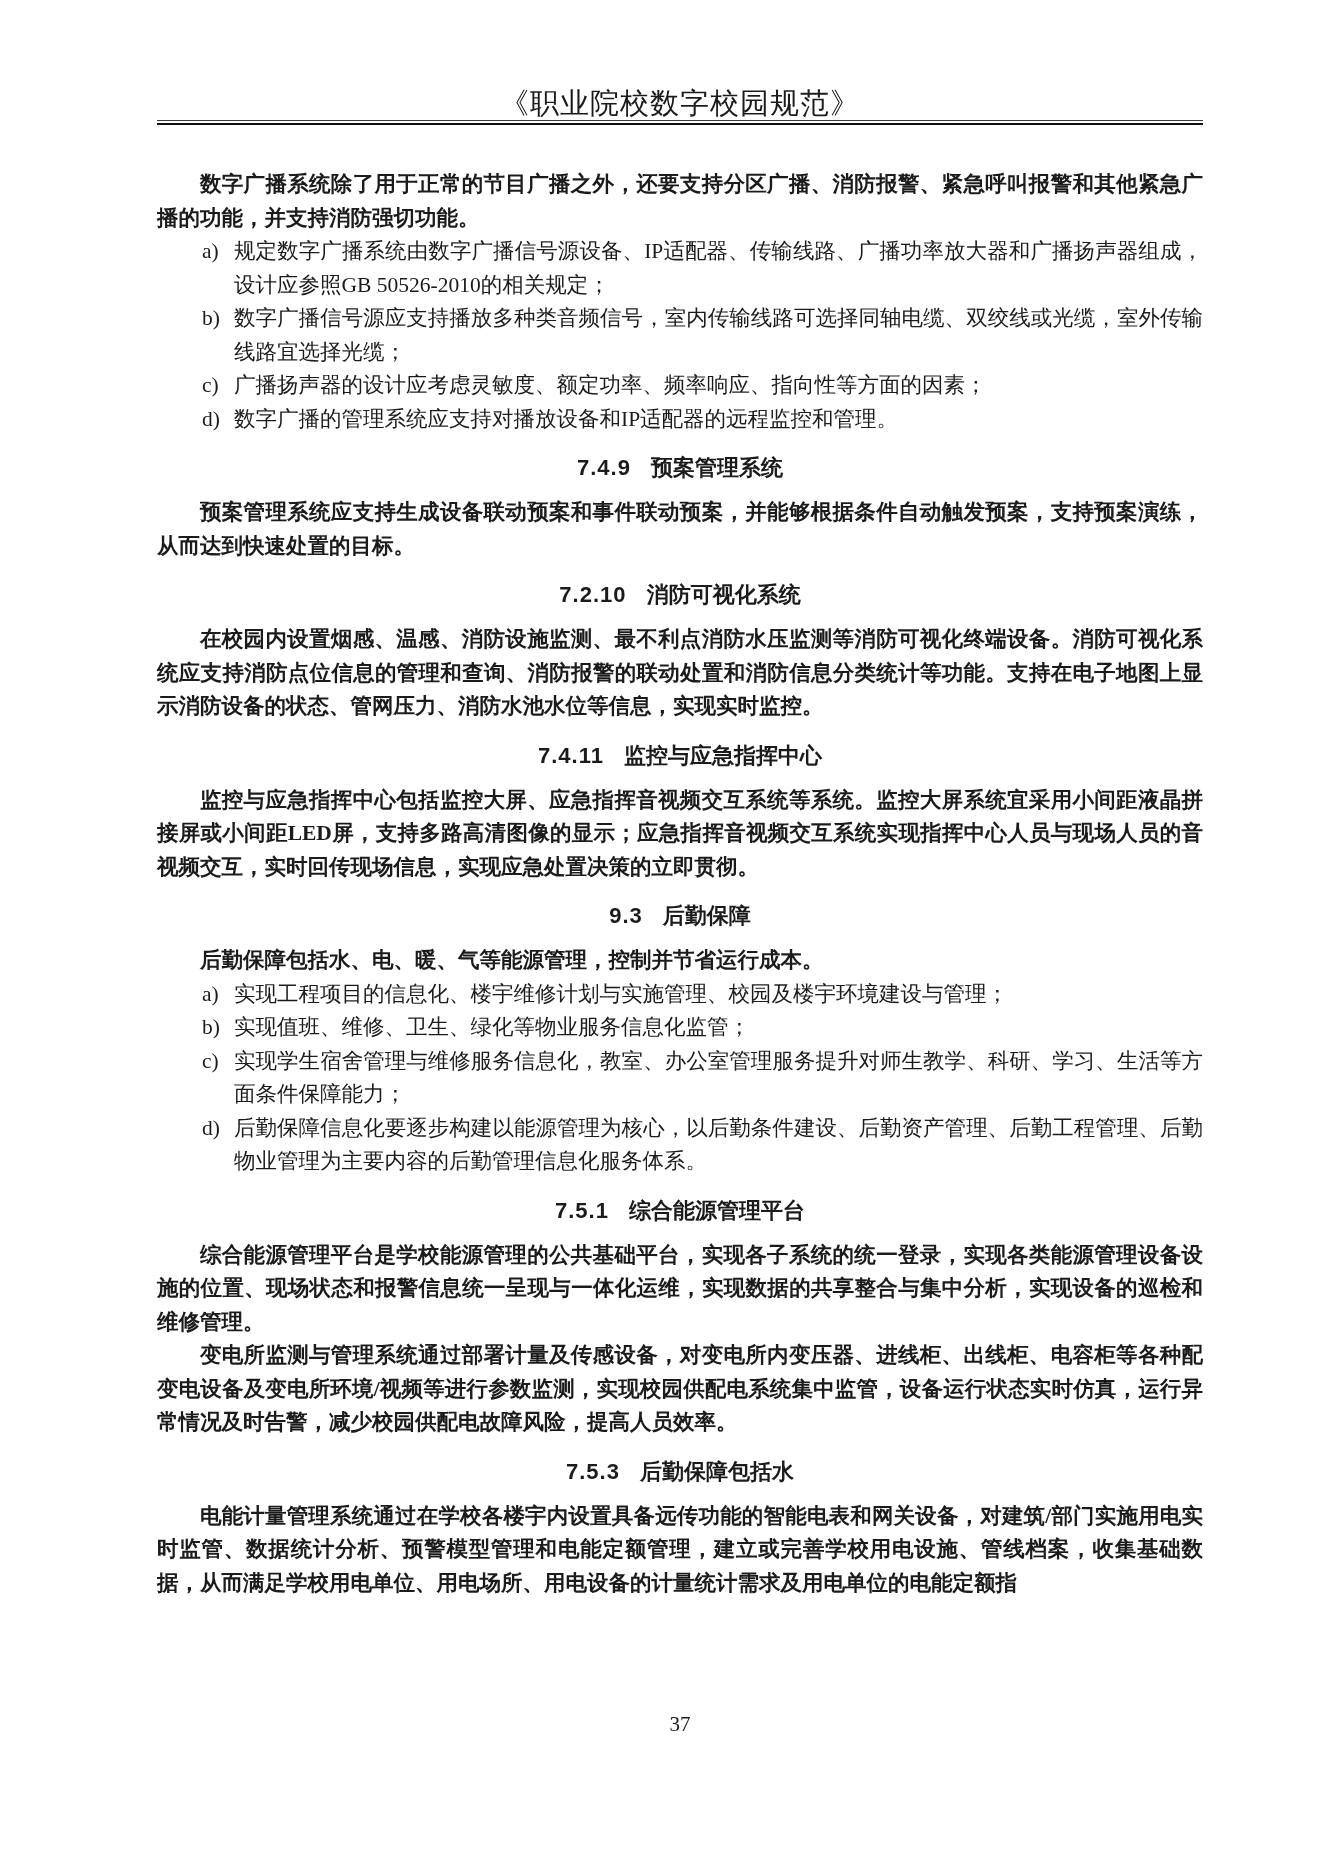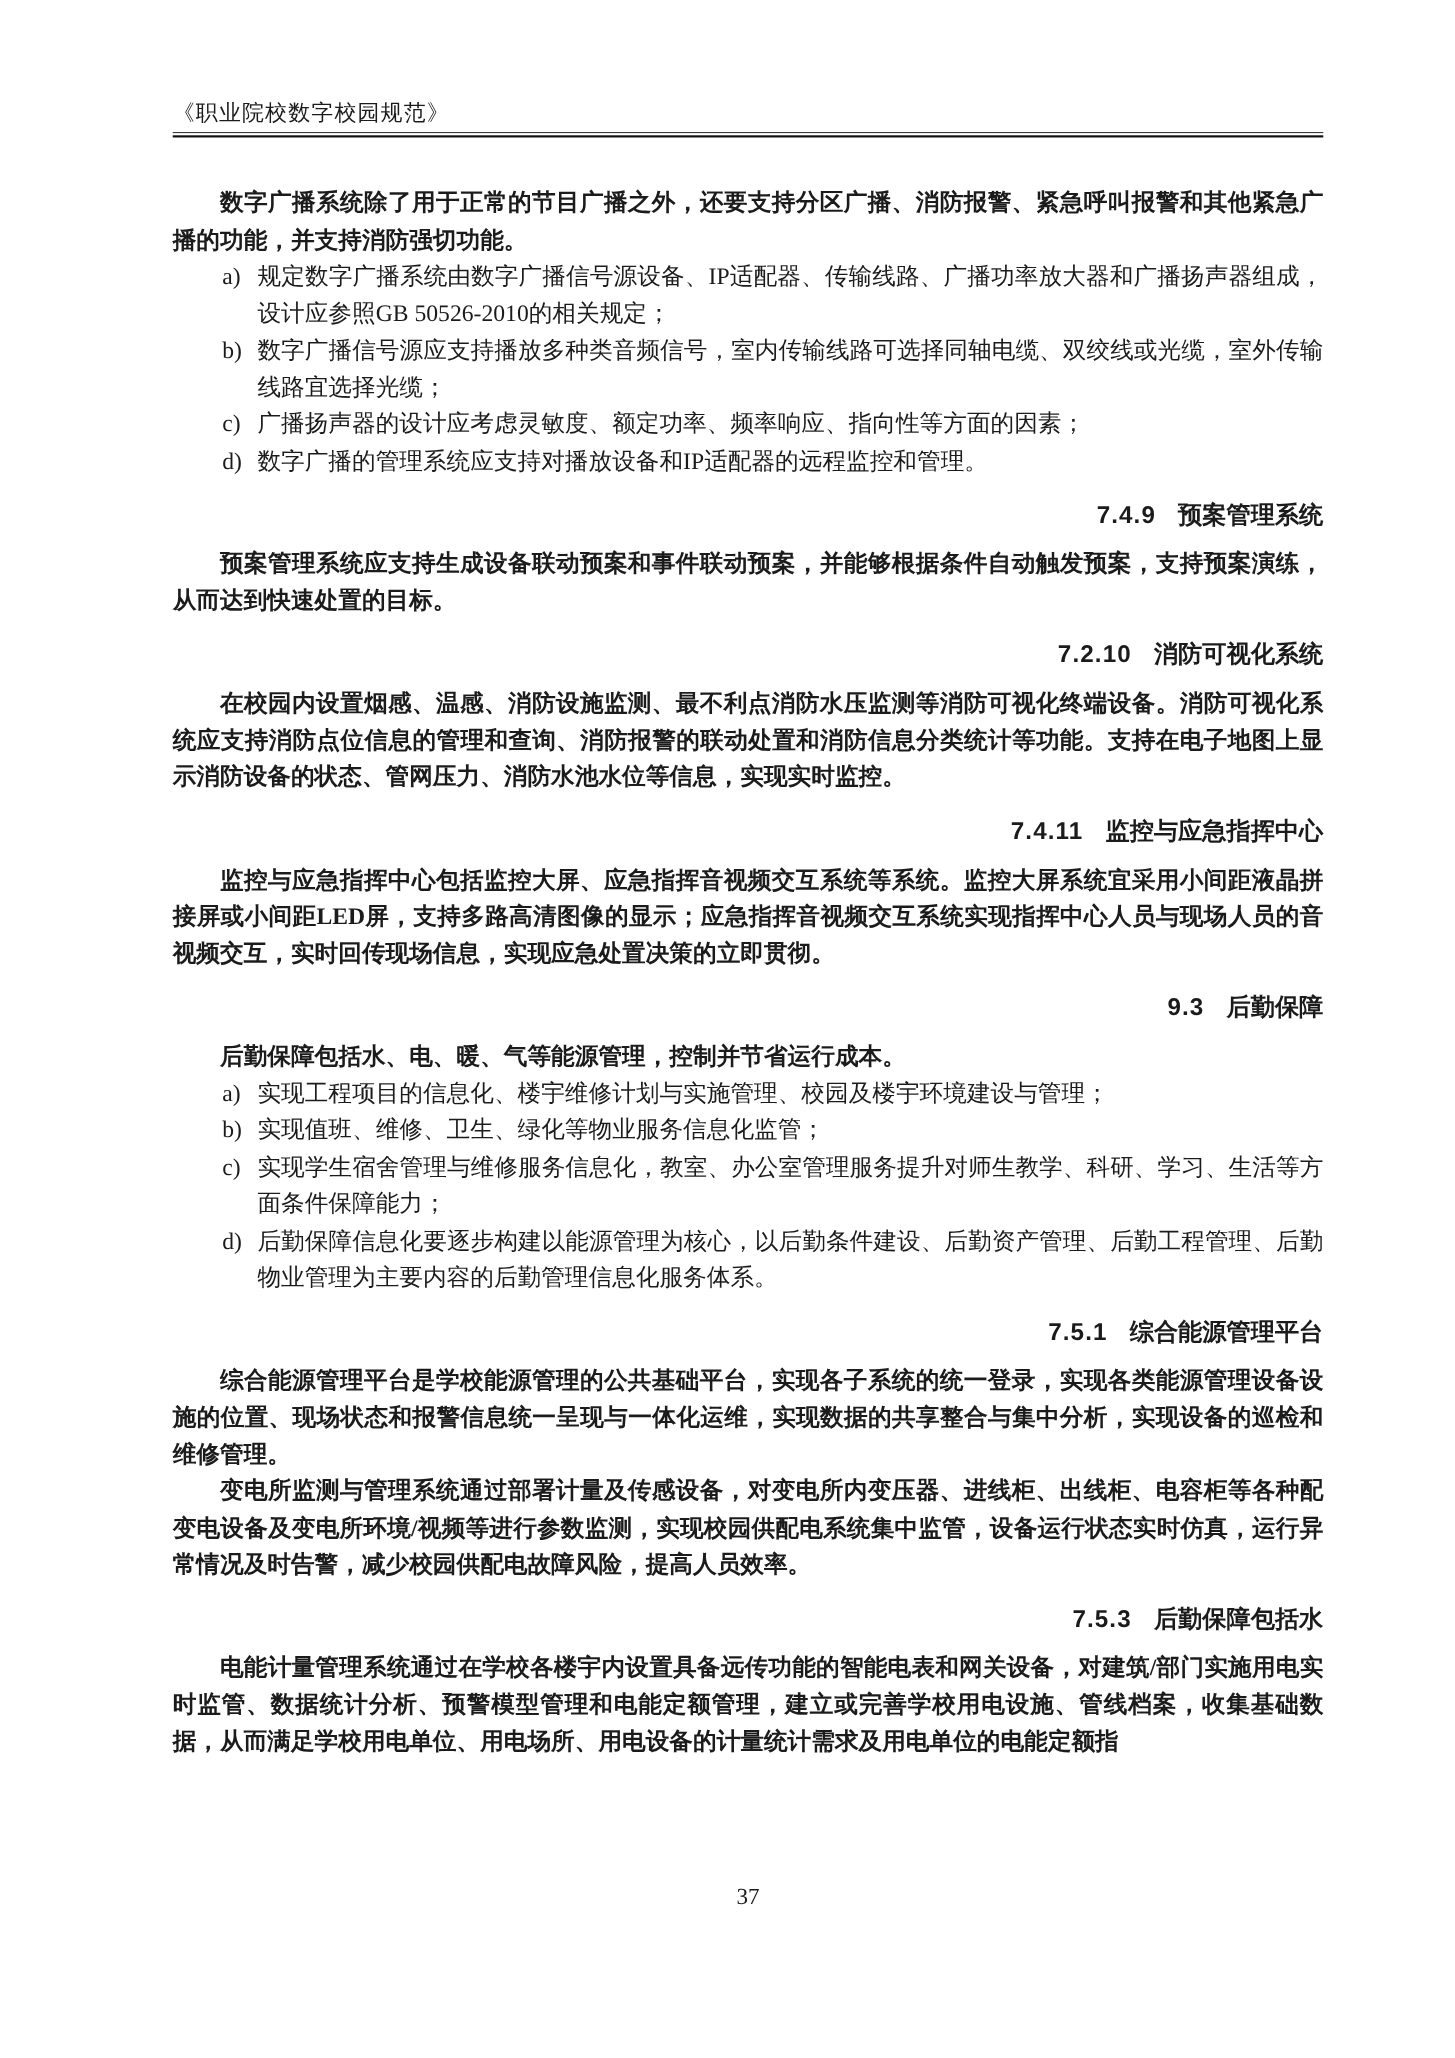--- a/index.html
+++ b/index.html
@@ -8,22 +8,22 @@
     width:1323px;height:1871px;
     background:#ffffff;
     overflow:hidden;
     font-family:"Liberation Serif","DejaVu Serif",serif;
     color:#1b1b1b;
   }
   .doc-header{
     position:absolute;left:157px;top:90px;width:1046px;
   }
   .doc-header-title{
-    text-align:left;
-    font-size:20px;
+    text-align:center;
+    font-size:29px;
     line-height:26px;
     letter-spacing:1px;
   }
   .header-rule{
     margin-top:4px;
     height:2px;
     border-top:1px solid #3a3a3a;
     border-bottom:2px solid #101010;
   }
   .content{
@@ -36,21 +36,21 @@
   .list{margin:0;padding:0;list-style:none;}
   .list-item{display:flex;padding-left:45px;}
   .list-label{flex:0 0 32px;}
   .list-text{flex:1;text-align:justify;}
   .sec-h{
     margin:15px 0 12px 0;
     font-family:"Liberation Sans","DejaVu Sans",sans-serif;
     font-size:22px;
     font-weight:bold;
     line-height:33px;
-    text-align:right;
+    text-align:center;
   }
   .sec-num{margin-right:14px;letter-spacing:1px;}
   .doc-footer{
     position:absolute;top:1712px;left:157px;width:1046px;
     text-align:center;
     font-size:21px;
   }
 </style>
 </head>
 <body>

